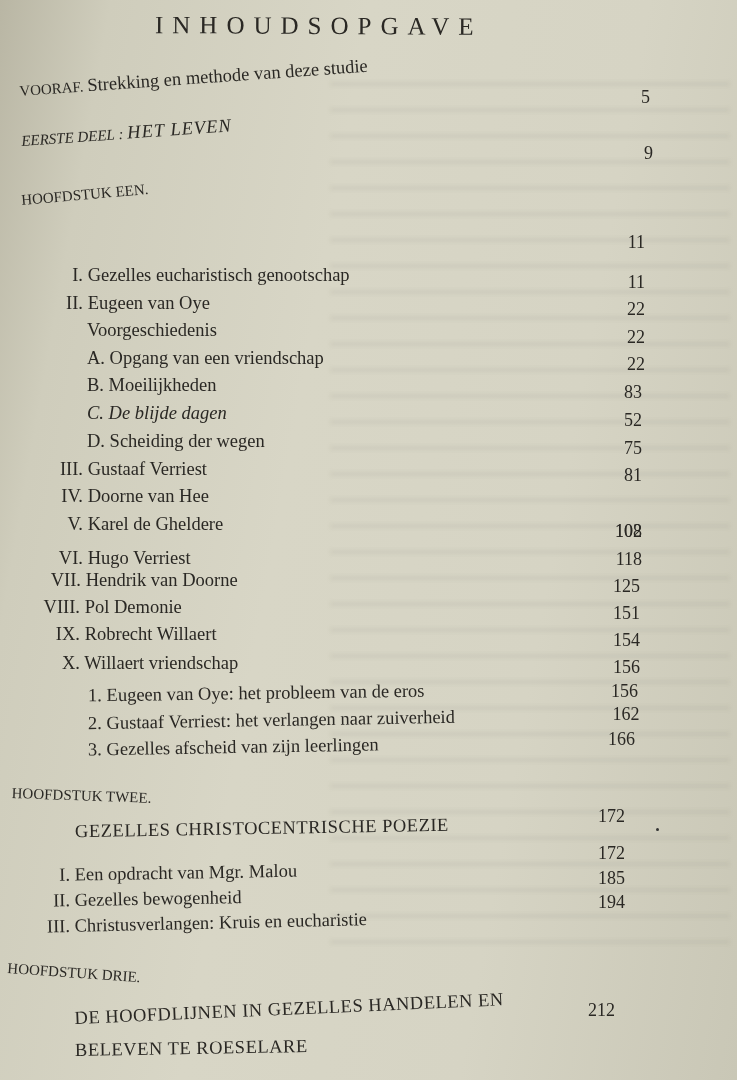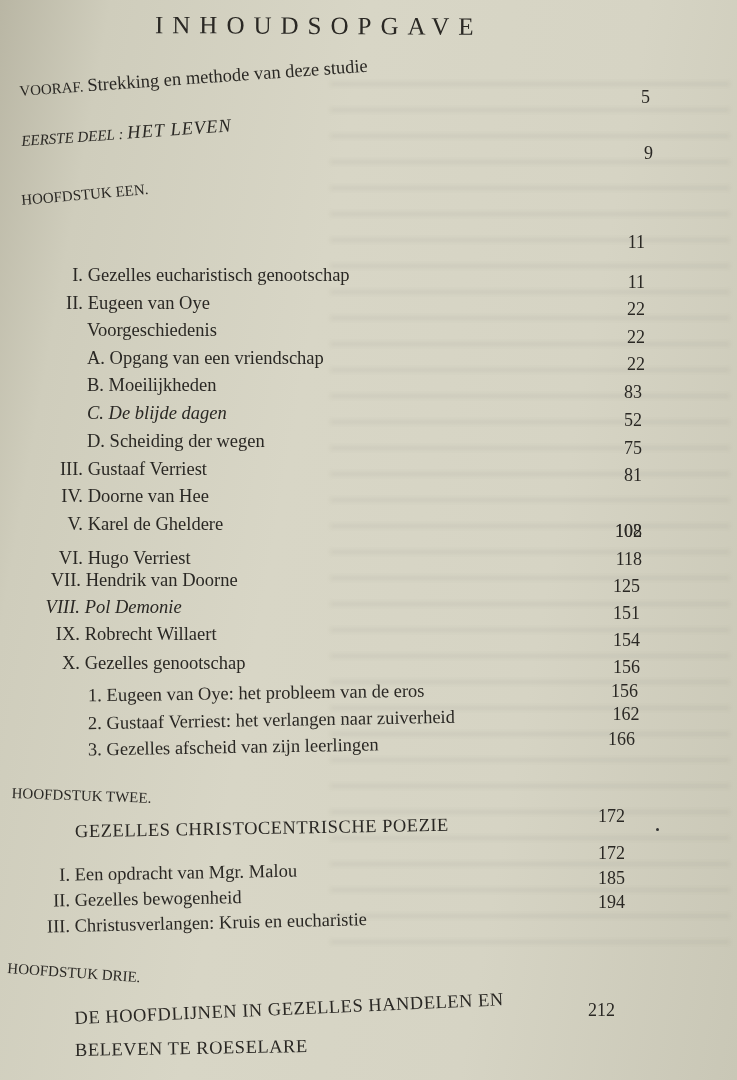--- a/index.html
+++ b/index.html
@@ -81,27 +81,27 @@
 
     <div class="abs txt" style="left:33px; top:514px;"><span class="rn" style="width:50px">V.</span> <span>Karel de Gheldere</span></div>
     <div class="abs num" style="left:602px; top:521px;">108</div>
 
     <div class="abs txt" style="left:33px; top:542px;margin-top:6px;"><span class="rn" style="width:50px">VI.</span> <span>Hugo Verriest</span></div>
     <div class="abs num" style="left:602px; top:549px;">118</div>
 
     <div class="abs txt" style="left:28px; top:570px;"><span class="rn" style="width:53px">VII.</span> <span>Hendrik van Doorne</span></div>
     <div class="abs num" style="left:600px; top:576px;">125</div>
 
-    <div class="abs txt" style="left:24px; top:597px;font-style:italic;"><span class="rn" style="width:56px">VIII.</span> <span>Pol Demonie</span></div>
+    <div class="abs txt" style="left:24px; top:597px;"><span class="rn" style="width:56px">VIII.</span> <span>Pol Demonie</span></div>
     <div class="abs num" style="left:600px; top:603px;">151</div>
 
     <div class="abs txt" style="left:28px; top:624px;"><span class="rn" style="width:52px">IX.</span> <span>Robrecht Willaert</span></div>
     <div class="abs num" style="left:600px; top:630px;">154</div>
 
-    <div class="abs txt" style="left:28px; top:653px;"><span class="rn" style="width:52px">X.</span> <span>Gezelles genootschap</span></div>
+    <div class="abs txt" style="left:28px; top:653px;"><span class="rn" style="width:52px">X.</span> <span>Willaert vriendschap</span></div>
     <div class="abs num" style="left:600px; top:657px;">156</div>
 
     <div class="abs txt" style="left:88px; top:683px; transform: rotate(-0.8deg);"><span>1. Eugeen van Oye: het probleem van de eros</span></div>
     <div class="abs num" style="left:598px; top:681px;">156</div>
 
     <div class="abs txt" style="left:88px; top:710px; transform: rotate(-1deg);"><span>2. Gustaaf Verriest: het verlangen naar zuiverheid</span></div>
     <div class="abs num" style="left:606px; top:704px;text-align:center;">162</div>
 
     <div class="abs txt" style="left:88px; top:737px; transform: rotate(-1deg);"><span>3. Gezelles afscheid van zijn leerlingen</span></div>
     <div class="abs num" style="left:595px; top:729px;">166</div>

